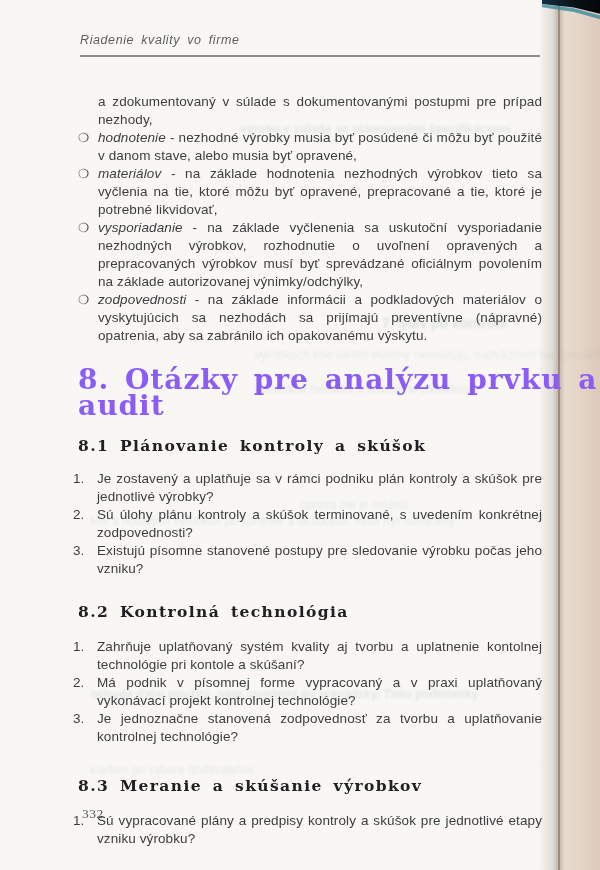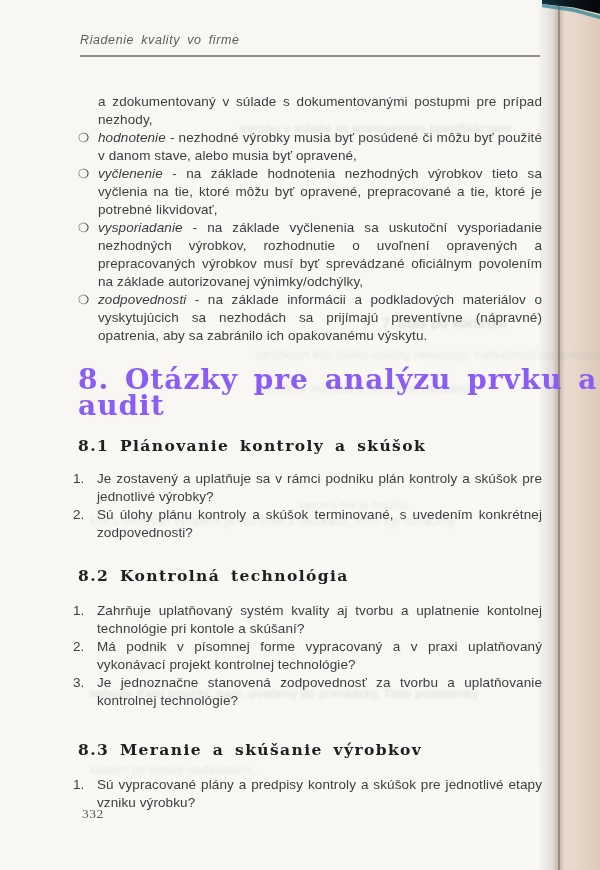--- a/index.html
+++ b/index.html
@@ -112,36 +112,37 @@
       <div class="header-rule"></div>
     </div>
 
     <div class="textblock">
       <p class="cont">a zdokumentovaný v súlade s dokumentovanými postupmi pre prípad nezhody,</p>
 
       <p class="hang">
         <span class="marker">❍</span><span class="term">hodnotenie</span><span> - nezhodné výrobky musia byť posúdené či môžu byť použité v danom stave, alebo musia byť opravené,</span>
       </p>
       <p class="hang">
-        <span class="marker">❍</span><span class="term">vyčlenenie</span><span> - na základe hodnotenia nezhodných výrobkov tieto sa vyčlenia na tie, ktoré môžu byť opravené, prepracované a tie, ktoré je potrebné likvidovať,</span>
+        <span class="marker">❍</span><span class="term">materiálov</span><span> - na základe hodnotenia nezhodných výrobkov tieto sa vyčlenia na tie, ktoré môžu byť opravené, prepracované a tie, ktoré je potrebné likvidovať,</span>
       </p>
       <p class="hang">
         <span class="marker">❍</span><span class="term">vysporiadanie</span><span> - na základe vyčlenenia sa uskutoční vysporiadanie nezhodných výrobkov, rozhodnutie o uvoľnení opravených a prepracovaných výrobkov musí byť sprevádzané oficiálnym povolením na základe autorizovanej výnimky/odchýlky,</span>
       </p>
       <p class="hang">
         <span class="marker">❍</span><span class="term">zodpovednosti</span><span> - na základe informácii a podkladových materiálov o vyskytujúcich sa nezhodách sa prijímajú preventívne (nápravné) opatrenia, aby sa zabránilo ich opakovanému výskytu.</span>
       </p>
     </div>
 
     <h1 class="main-heading">8. Otázky pre analýzu prvku a audit</h1>
 
     <h2 class="sec-heading">8.1 Plánovanie kontroly a skúšok</h2>
     <div class="qlist">
       <p class="qitem"><span class="qnum">1.</span><span>Je zostavený a uplatňuje sa v rámci podniku plán kontroly a skúšok pre jednotlivé výrobky?</span></p>
       <p class="qitem"><span class="qnum">2.</span><span>Sú úlohy plánu kontroly a skúšok terminované, s uvedením konkrétnej zodpovednosti?</span></p>
+      <p class="qitem"><span class="qnum">3.</span><span>Existujú písomne stanovené postupy pre sledovanie výrobku počas jeho vzniku?</span></p>
     </div>
 
     <h2 class="sec-heading gap-lg">8.2 Kontrolná technológia</h2>
     <div class="qlist gap-lg">
       <p class="qitem"><span class="qnum">1.</span><span>Zahrňuje uplatňovaný systém kvality aj tvorbu a uplatnenie kontolnej technológie pri kontole a skúšaní?</span></p>
       <p class="qitem"><span class="qnum">2.</span><span>Má podnik v písomnej forme vypracovaný a v praxi uplatňovaný vykonávací projekt kontrolnej technológie?</span></p>
       <p class="qitem"><span class="qnum">3.</span><span>Je jednoznačne stanovená zodpovednosť za tvorbu a uplatňovanie kontrolnej technológie?</span></p>
     </div>
 
     <h2 class="sec-heading gap-xl">8.3 Meranie a skúšanie výrobkov</h2>

